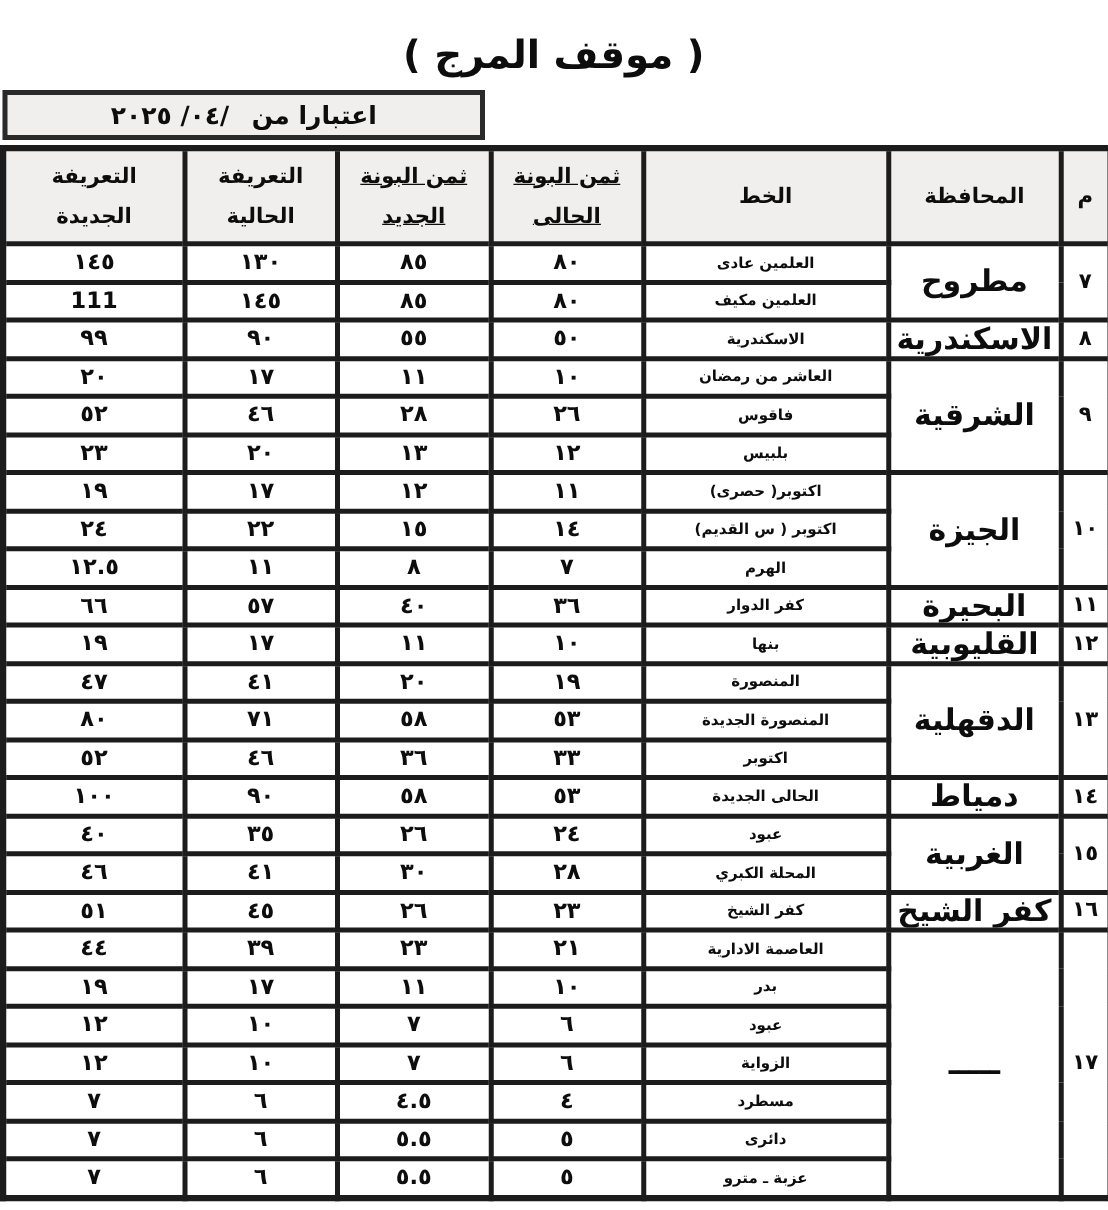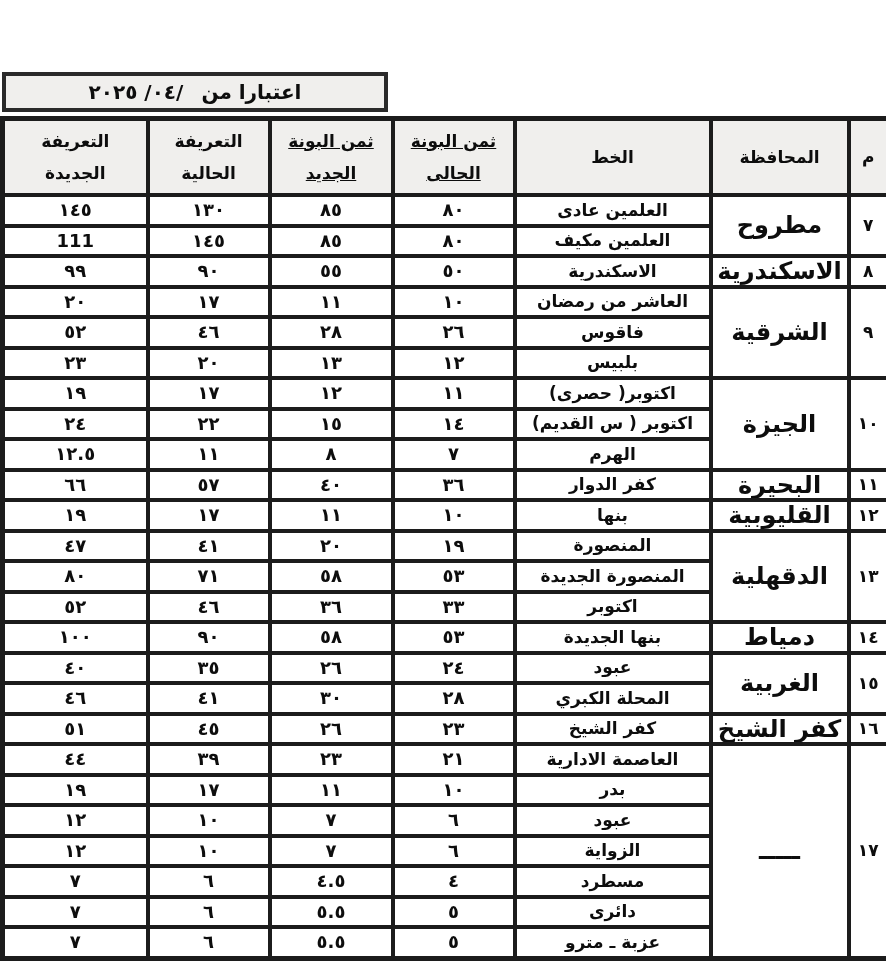--- a/index.html
+++ b/index.html
@@ -32,28 +32,29 @@
   .tariff th{
     background:#f0efed;font-size:17px;font-weight:bold;height:72px;
     line-height:1.9;
   }
   .tariff td{
     background:#ffffff;font-size:18px;font-weight:bold;height:26.5px;
     line-height:1.1;
   }
   td.gov{font-size:24px;}
   td.serial{font-size:17px;}
-  td.line{font-size:17px;}
+  td.line{font-size:12px;}
   .hdr-line{display:block;text-decoration:underline;}
 </style>
 </head>
 <body>
 
 <div class="page">
 
+  <div class="doc-title">( موقف المرج )</div>
 
   <div class="date-box">
     <span>اعتبارا من</span>
     <span>/٠٤/ ٢٠٢٥</span>
   </div>
 
   <table class="tariff">
     <colgroup>
       <col style="width:40px">
       <col style="width:138px">
@@ -199,21 +200,21 @@
         <tr>
           <td class="line">اكتوبر</td>
           <td class="num">٣٣</td>
           <td class="num">٣٦</td>
           <td class="num">٤٦</td>
           <td class="num">٥٢</td>
         </tr>
         <tr>
           <td class="serial">١٤</td>
           <td class="gov">دمياط</td>
-          <td class="line">بنها الجديدة</td>
+          <td class="line">الحالى الجديدة</td>
           <td class="num">٥٣</td>
           <td class="num">٥٨</td>
           <td class="num">٩٠</td>
           <td class="num">١٠٠</td>
         </tr>
         <tr>
           <td class="serial" rowspan="2">١٥</td>
           <td class="gov" rowspan="2">الغربية</td>
           <td class="line">عبود</td>
           <td class="num">٢٤</td>

